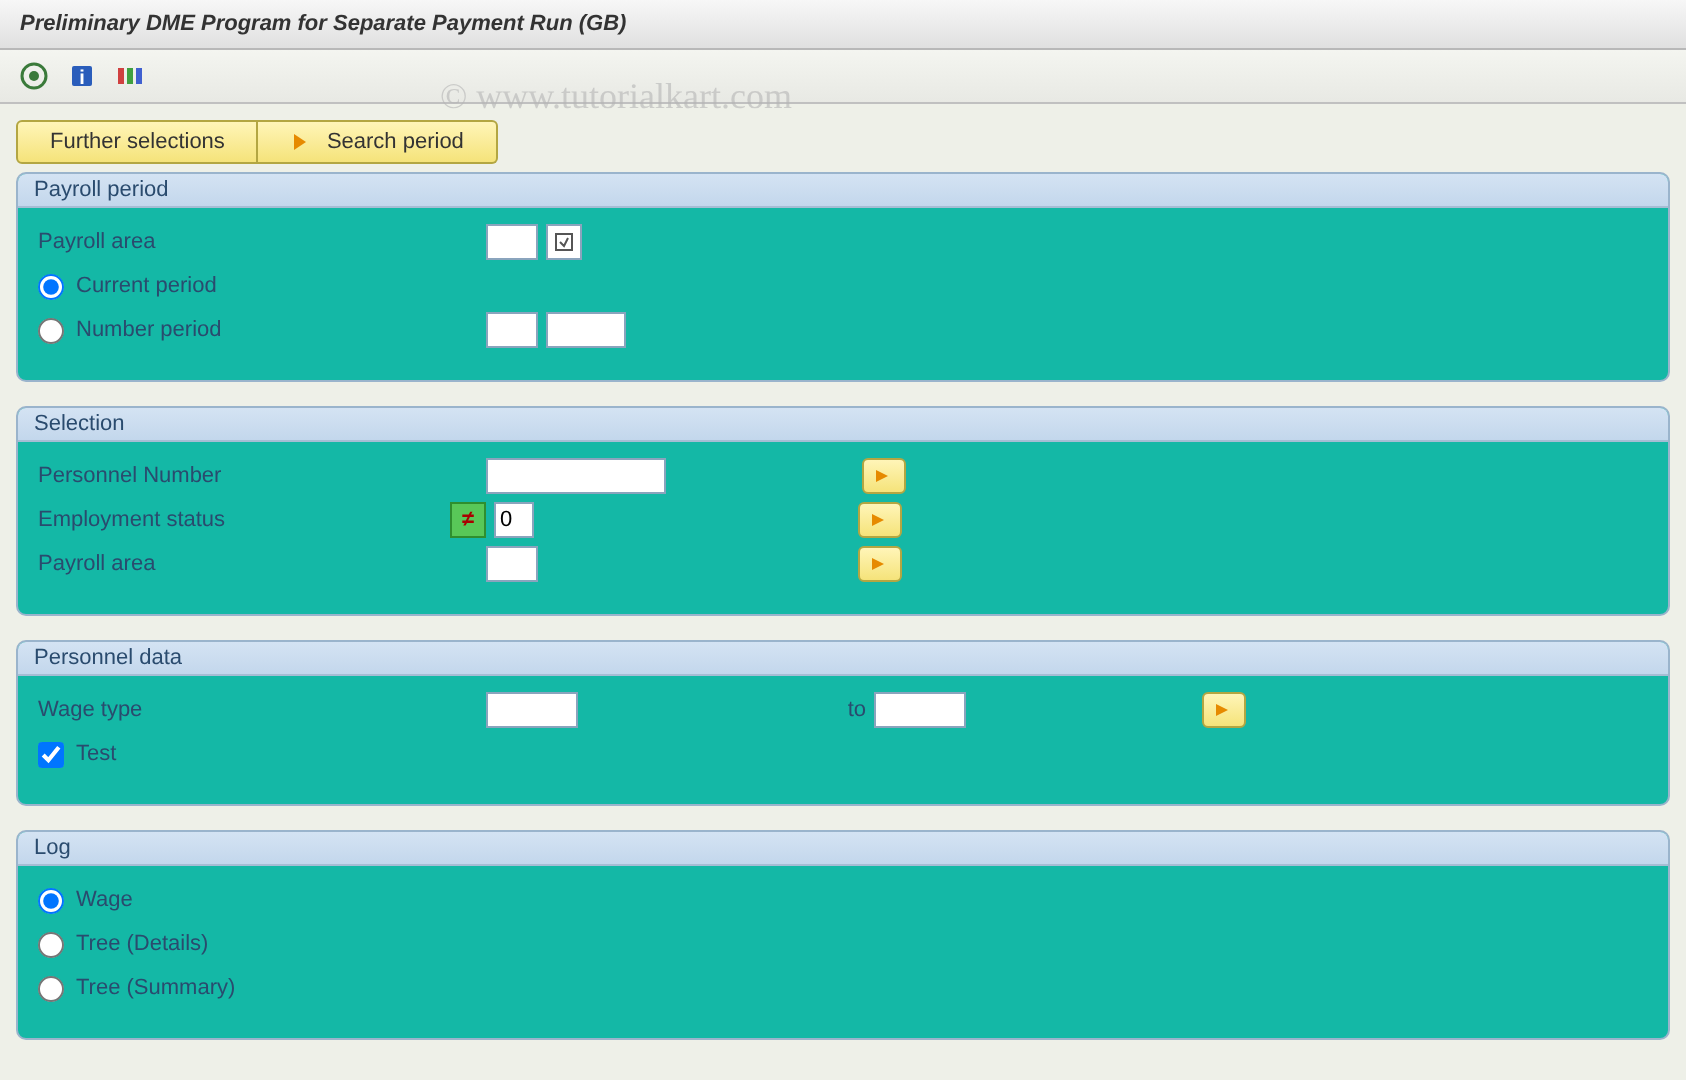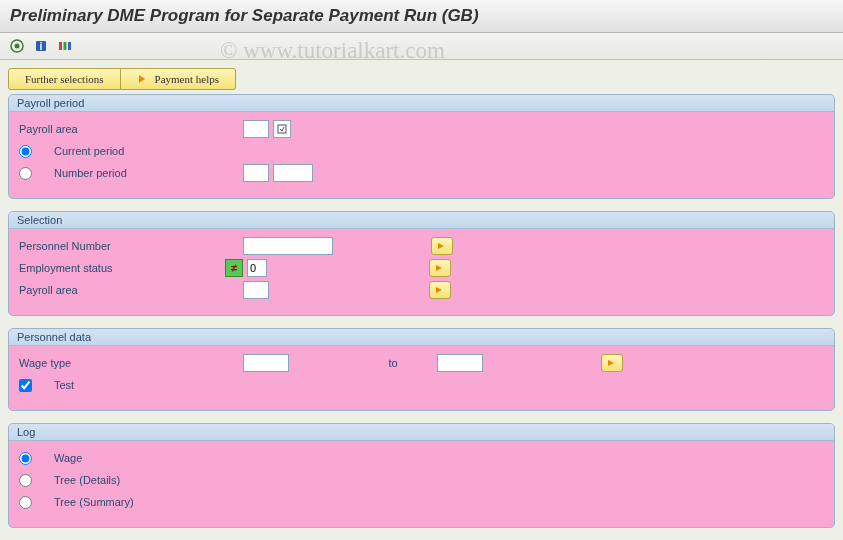--- a/index.html
+++ b/index.html
@@ -8,21 +8,21 @@
     font-size: 11px;
     background: #f2f2f2;
     width: 843px;
     height: 540px;
     overflow: hidden;
   }
   .titlebar {
     background: linear-gradient(to bottom, #f7f7f7, #e0e0e0);
     border-bottom: 1px solid #b8b8b8;
     padding: 6px 10px;
-    font-size: 17px;
+    font-size: 11px;
     font-weight: bold;
     font-style: italic;
     color: #333;
   }
   .toolbar {
     background: linear-gradient(to bottom, #f4f5f0, #e8e9e4);
     border-bottom: 1px solid #c0c0c0;
     padding: 4px 8px;
     display: flex;
     gap: 6px;
@@ -46,26 +46,25 @@
     background: linear-gradient(to bottom, #fff5b8, #f5e37a);
     border: 1px solid #b3a642;
     padding: 3px 16px;
     font-size: 11px;
     color: #333;
     cursor: pointer;
     display: flex;
     align-items: center;
     gap: 6px;
     height: 22px;
-    font-family: Liberation Serif, serif;
   }
   .sap-btn:first-child { border-radius: 3px 0 0 3px; }
   .sap-btn:last-child { border-radius: 0 3px 3px 0; border-left: none; }
   .group {
-    background: #f9a8d4;
+    background: #14b8a6;
     border: 1px solid #9ab4cc;
     border-radius: 5px;
     margin-bottom: 12px;
     overflow: hidden;
   }
   .group-header {
     background: linear-gradient(to bottom, #d4e3f3, #c3d7ec);
     border-bottom: 1px solid #a5bdd4;
     padding: 2px 8px;
     font-size: 11px;
@@ -89,21 +88,21 @@
   input[type=text].fld {
     border: 1px solid #8aa4bd;
     background: #fff;
     height: 18px;
     font-size: 11px;
     padding: 0 2px;
   }
   .radio, .check {
     display: flex;
     align-items: center;
-    gap: 20px;
+    gap: 4px;
     color: #2a4b6e;
   }
   .radio input, .check input { margin-right: 2px; }
   .multi-btn {
     width: 22px; height: 18px;
     background: linear-gradient(to bottom,#fff5b8,#f5e37a);
     border: 1px solid #b3a642;
     border-radius: 3px;
     display: flex; align-items:center; justify-content:center;
     cursor: pointer;
@@ -123,25 +122,25 @@
     color: #a00;
     font-weight: bold;
     font-size: 11px;
   }
   .col-field { width: 90px; }
   .spacer { width: 90px; }
   .watermark {
     position: absolute;
     top: 38px; left: 220px;
     color: rgba(180,180,180,0.6);
-    font-size: 23px;
+    font-size: 18px;
     font-family: Georgia, serif;
     pointer-events: none;
   }
-  .to-lbl { width: 80px; text-align: center; color:#2a4b6e; margin-left: 60px; }
+  .to-lbl { width: 80px; text-align: right; color:#2a4b6e; margin-left: 60px; }
 </style>
 </head>
 <body>
 
 <div class="titlebar">Preliminary DME Program for Separate Payment Run (GB)</div>
 
 <div class="toolbar">
   <span class="tb-icon">
     <svg width="14" height="14" viewBox="0 0 14 14">
         <circle cx="7" cy="7" r="6" fill="none" stroke="#3a7a3a" stroke-width="1.5"></circle>
@@ -168,21 +167,21 @@
 <div class="content">
 
   <div class="button-row">
     <button class="sap-btn">
       <span>Further selections</span>
     </button>
     <button class="sap-btn">
       <svg width="12" height="12" viewBox="0 0 12 12">
           <path d="M2 2 L8 6 L2 10 Z" fill="#e68a00"></path>
         </svg>
-      <span>Payment helps</span>
+      <span>Search period</span>
     </button>
   </div>
 
   <div class="group">
     <div class="group-header">Payroll period</div>
     <div class="group-body">
       <div class="row">
         <span class="lbl">Payroll area</span>
         <input type="text" class="fld" style="width: 26px;" value="">
         <span class="f4-btn">

